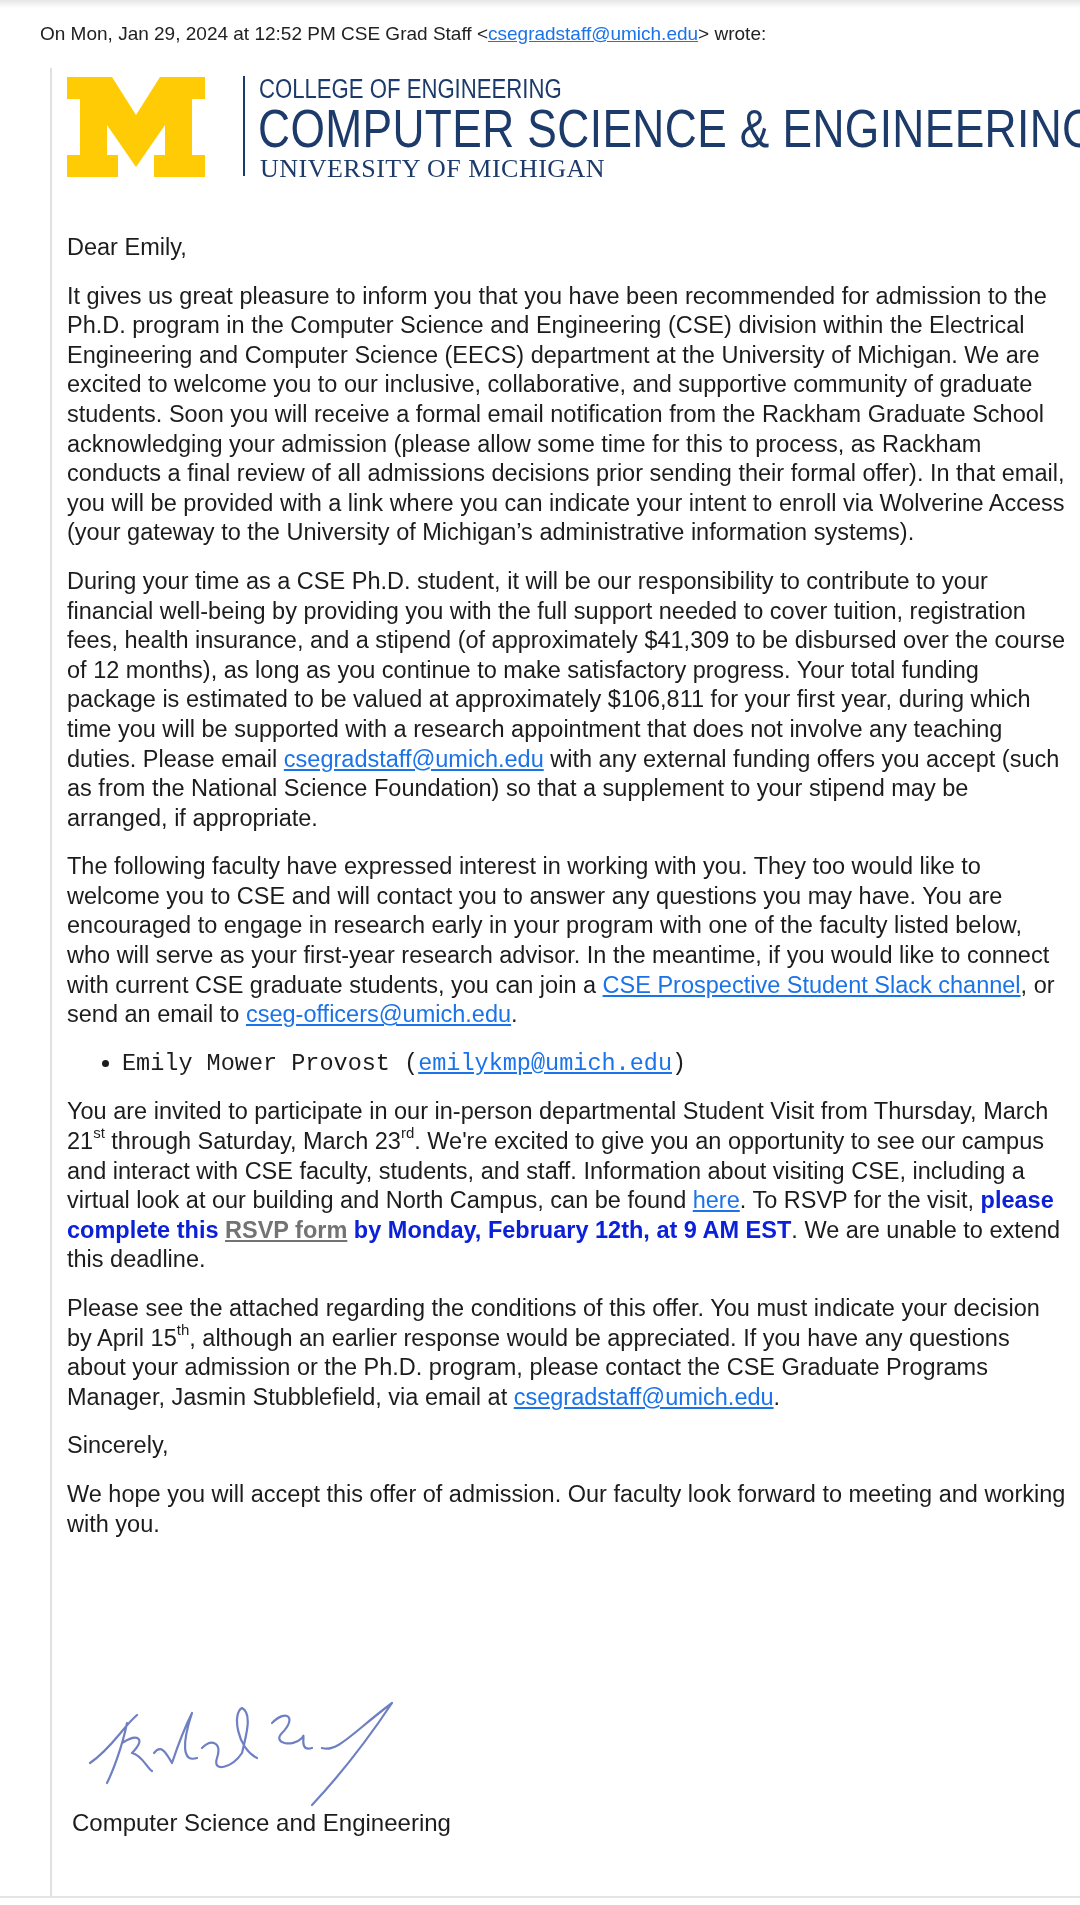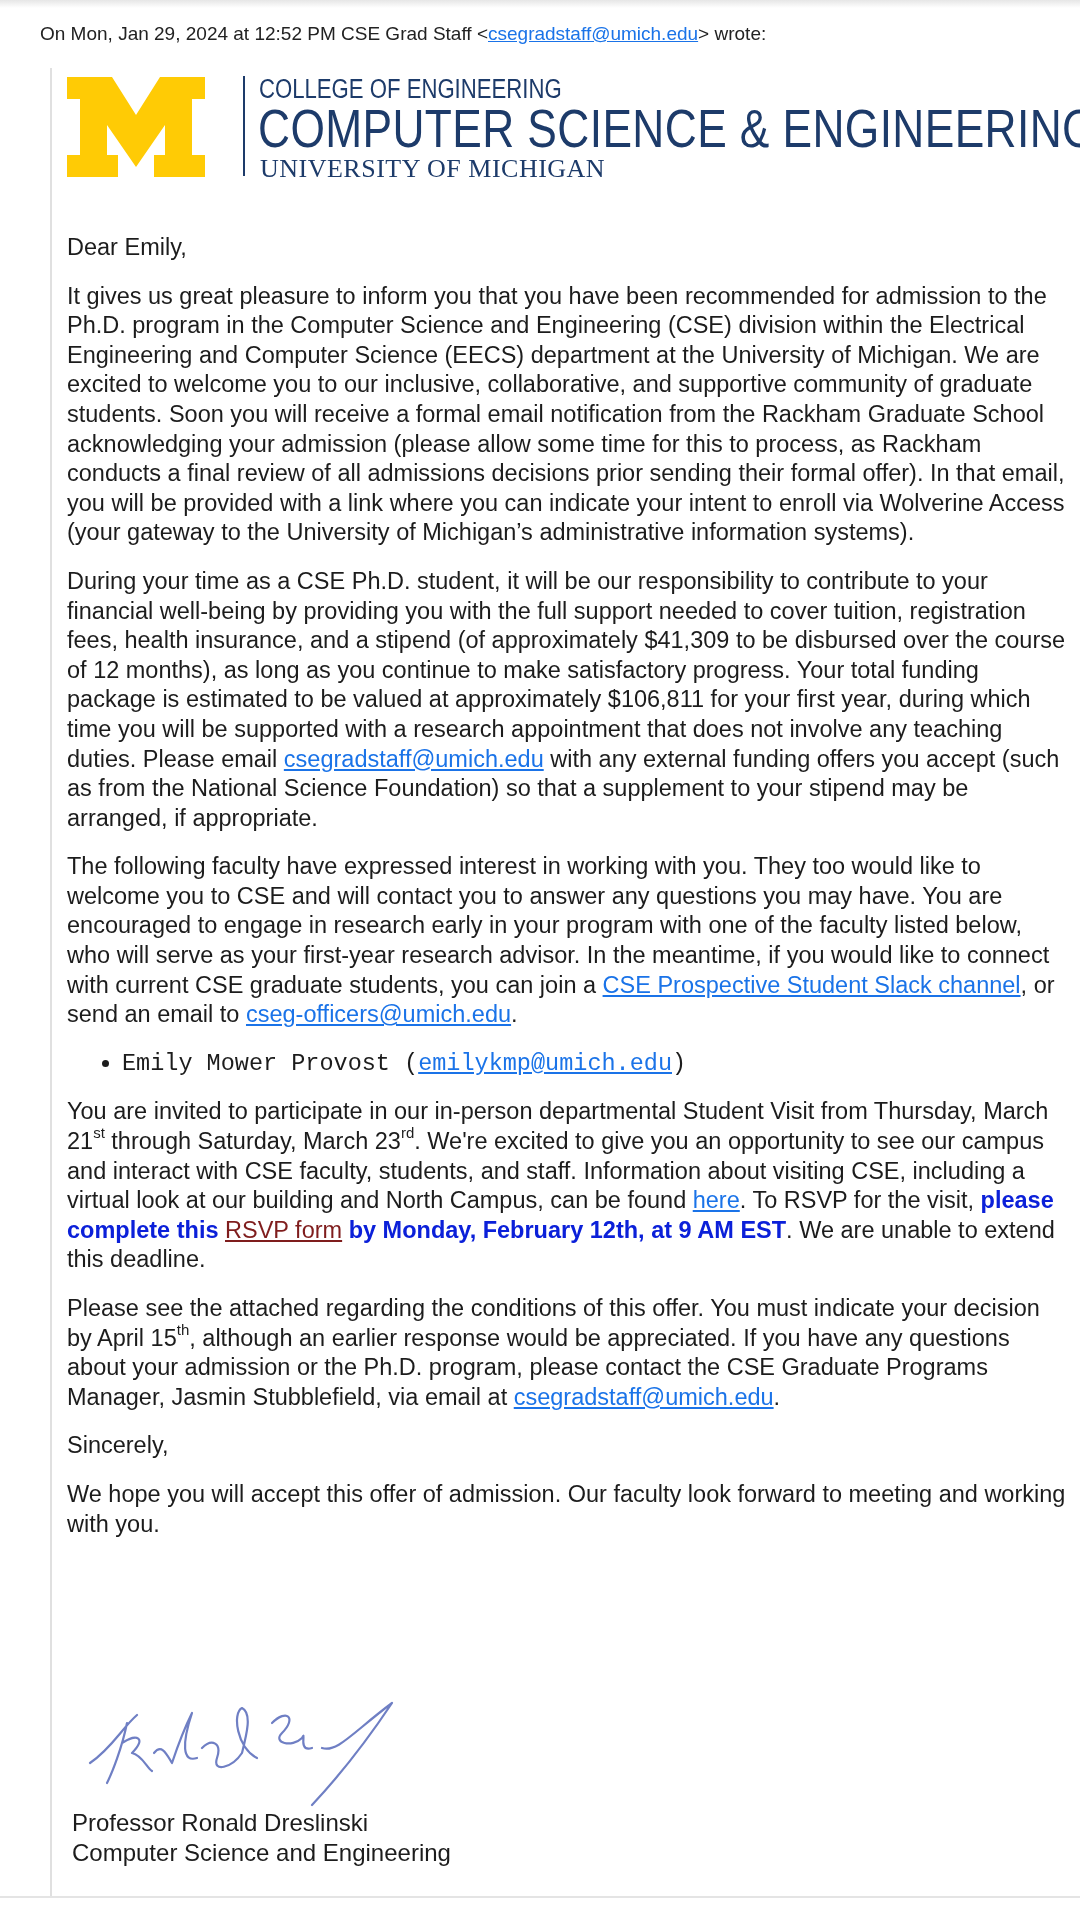--- a/index.html
+++ b/index.html
@@ -31,21 +31,21 @@
   .logo-cse { position: absolute; left: 193px; top: 21px; font-size: 54px; color: #1d3b6a; transform: scaleX(0.82); transform-origin: left; white-space: nowrap; letter-spacing: 0.5px; }
   .logo-um { position: absolute; left: 195px; top: 78px; font-family: "Liberation Serif", "DejaVu Serif", serif; font-size: 26px; color: #1d3b6a; white-space: nowrap; letter-spacing: 0.5px; }
 
   .content {
     position: absolute; left: 15px; top: 165px; width: 1000px;
     font-size: 23.5px; line-height: 29.6px; color: #1c1c1c;
   }
   .content p { margin: 0 0 19px 0; }
   sup { font-size: 15px; line-height: 0; position: relative; top: -2px; vertical-align: super; margin-top: 20px; }
   .bold-blue { color: #0b20d9; font-weight: bold; }
-  .rsvp-link { color: #7f1d1d; font-weight: normal; text-decoration: underline; }
+  .rsvp-link { color: #737373; font-weight: bold; text-decoration: underline; }
   ul.faculty { margin: 0 0 19px 0; padding-left: 55px; font-family: Liberation Mono, monospace; }
   ul.faculty li { list-style: disc; }
   .signature { position: absolute; left: 30px; top: 1625px; width: 330px; height: 120px; }
   .sig-block { position: absolute; left: 20px; top: 1740px; font-size: 24px; line-height: 30px; color: #1c1c1c; }
 </style>
 </head>
 <body>
 
 <div class="top-shadow"></div>
 
@@ -89,18 +89,17 @@
     <g fill="none" stroke="#6f7fc4" stroke-width="2.2" stroke-linecap="round" stroke-linejoin="round">
       <path d="M8,70 C30,55 40,35 55,22 M45,30 C40,55 30,80 25,90 M40,50 C55,40 65,45 50,60 C60,62 65,75 70,78"></path>
       <path d="M72,60 C80,50 85,62 90,70 C95,55 100,40 110,20 C100,50 100,70 115,65"></path>
       <path d="M120,55 C130,45 140,50 135,65 C130,80 150,75 160,60 C165,40 170,20 160,15 C150,20 155,55 175,65"></path>
       <path d="M190,30 C205,15 215,25 200,40 C190,50 210,55 220,45 C225,35 215,60 230,55"></path>
       <path d="M240,55 C255,60 270,40 310,10 C290,40 260,80 230,112"></path>
     </g>
   </svg>
 
   <div class="sig-block">
-    <div>Professor Ronald Dreslinski</div>
     <div>Computer Science and Engineering</div>
   </div>
 </div>
 
 <div class="bottom-line"></div>
 
 </body></html>

